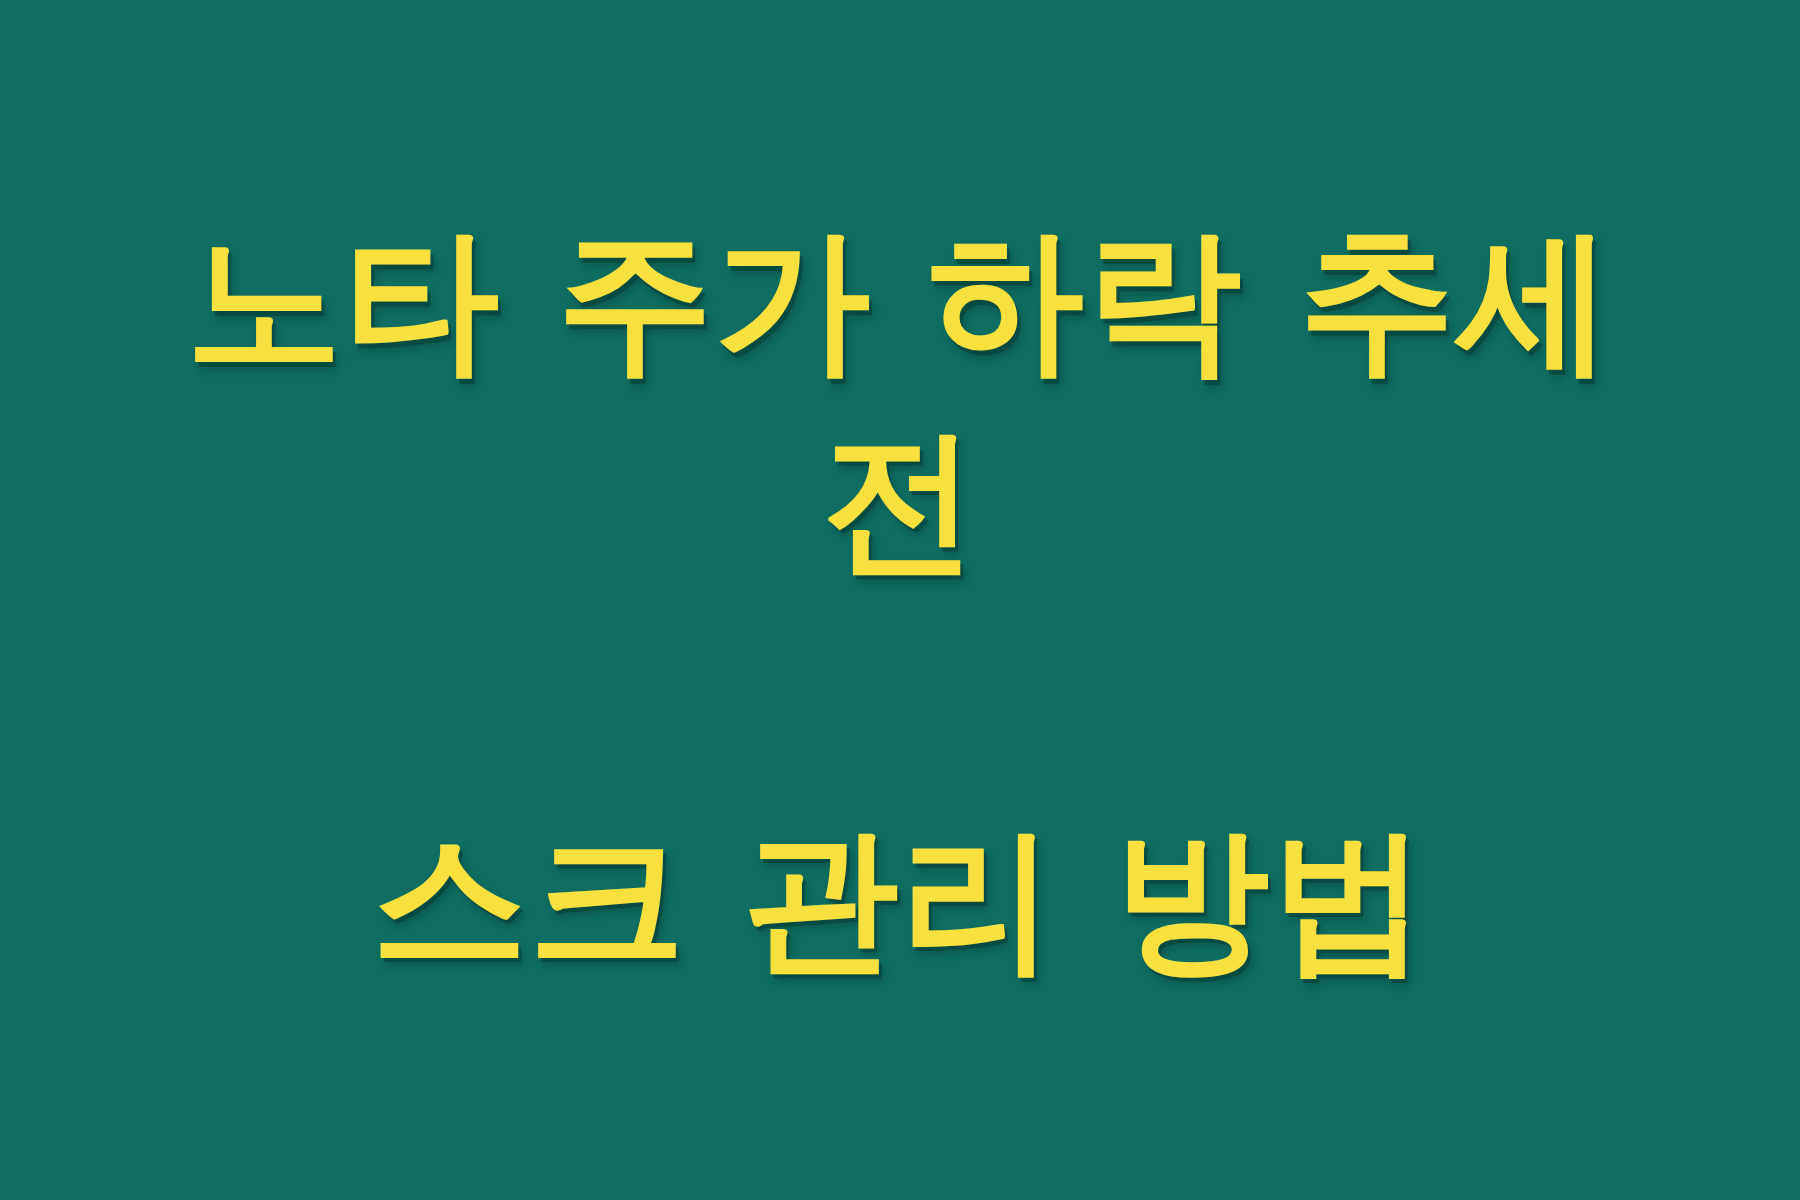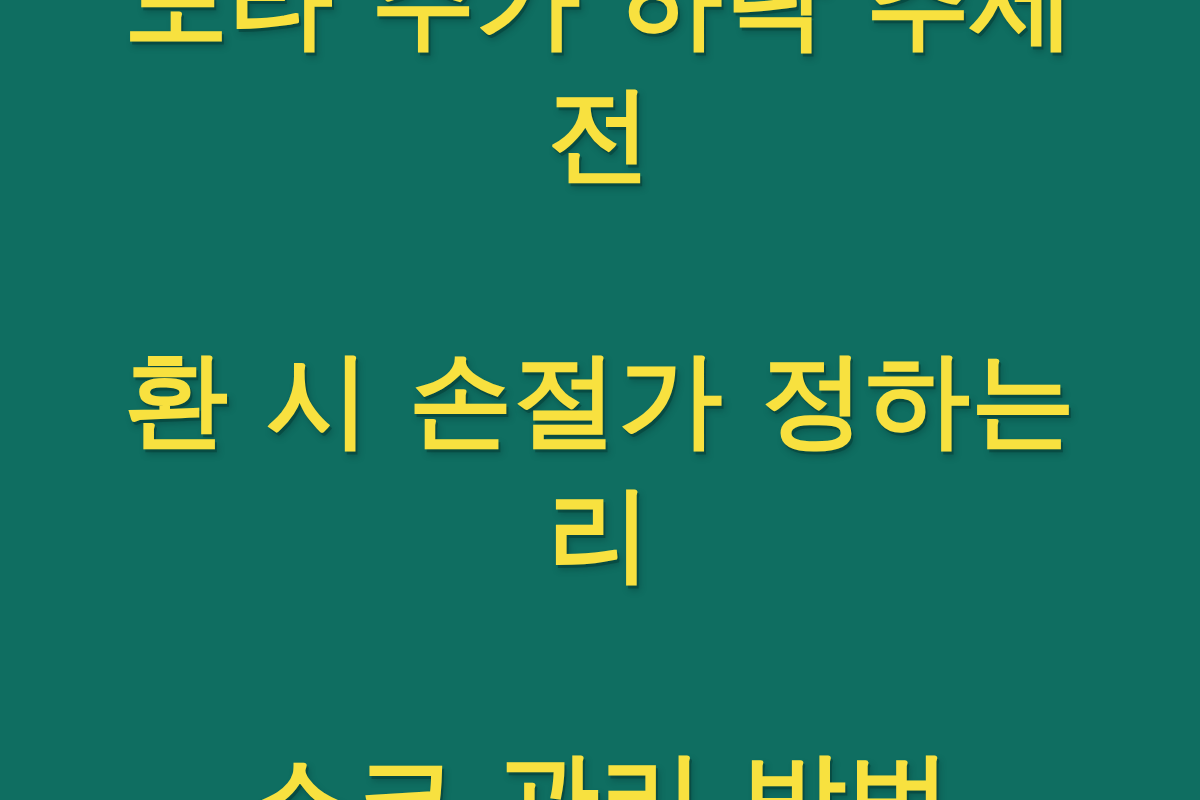--- a/index.html
+++ b/index.html
@@ -64,18 +64,17 @@
 </head>
 <body>
 
 <div class="banner-card" style="width: 1200px; height: 800px; background: #7f1d1d;">
 
   <div class="banner-bg" style="background: rgb(15, 110, 97);"></div>
 
   <div class="headline-block">
     <h1 class="headline" style="color: rgb(248, 225, 63);">
       <span class="headline-line">노타 주가 하락 추세 전</span>
-      <span class="headline-line">환 시 손절가 정하는 리</span>
       <span class="headline-line">스크 관리 방법</span>
     </h1>
   </div>
 
 </div>
 
 </body></html>

